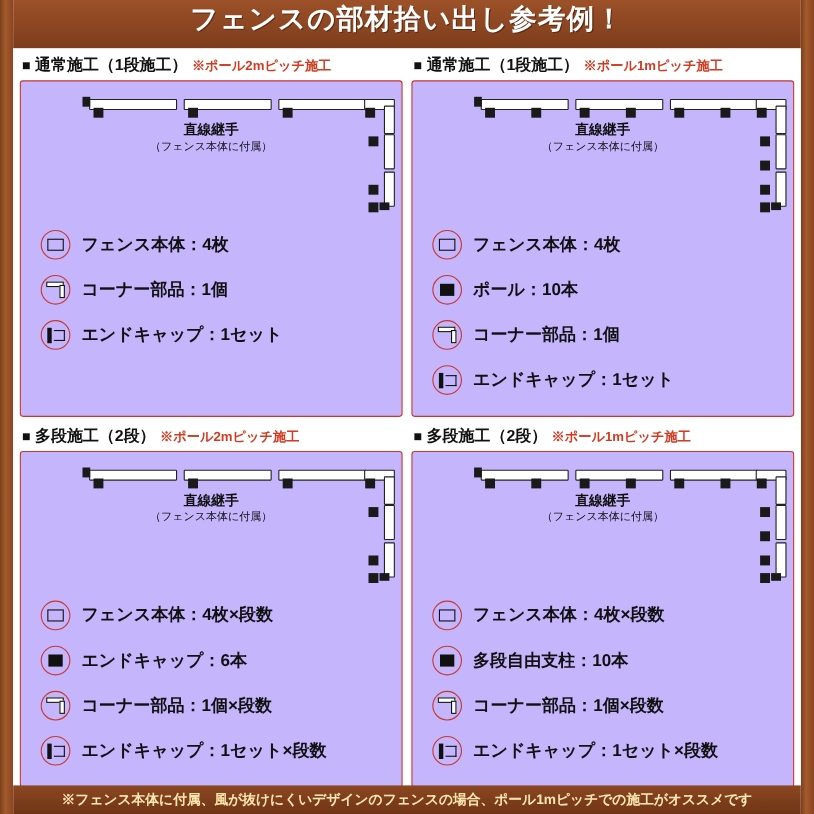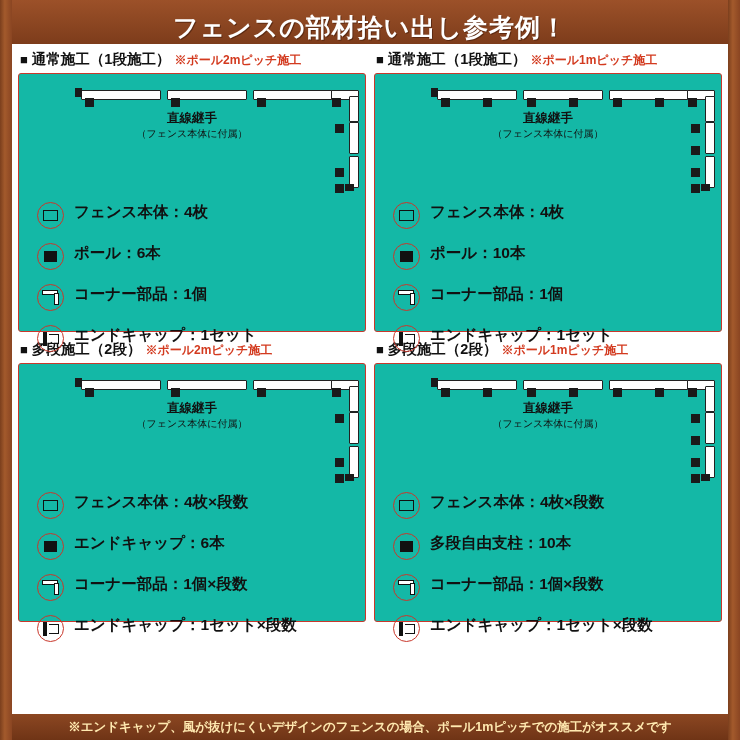--- a/index.html
+++ b/index.html
@@ -34,21 +34,21 @@
   
   .banner {
     position: absolute;
     left: 12px;
     top: 0;
     width: 716px;
     height: 44px;
     background: #8a4522;
     background: linear-gradient(to bottom, #9c5129, #7d3c1b);
     display: flex;
-    align-items: flex-end;
+    align-items: flex-start;
     justify-content: center;
   }
   .banner-title {
     color: #ffffff;
     font-size: 25px;
     font-weight: bold;
     letter-spacing: 1px;
     text-shadow: 1px 1px 0 #5c2a12;
   }
 
@@ -97,24 +97,24 @@
   }
   .panel-head .note-label {
     font-size: 12px;
     font-weight: bold;
     color: #d33a1f;
   }
 
   .panel-box {
     border: 1.5px solid #c9372b;
     border-radius: 3px;
-    height: 259px;
+    height: 306px;
     box-sizing: border-box;
     position: relative;
-    background: #14b8a6;
+    background: #c4b5fd;
   }
 
   
   .schematic {
     position: relative;
     height: 112px;
     margin: 10px 8px 0 8px;
   }
   .hbar {
     position: absolute;
@@ -160,21 +160,21 @@
 
   
   .parts {
     position: absolute;
     left: 18px;
     right: 10px;
     top: 128px;
   }
   .part-row {
     display: flex;
-    align-items: flex-start;
+    align-items: center;
     gap: 10px;
     height: 41px;
   }
   .icon-circle {
     width: 27px;
     height: 27px;
     border: 1.4px solid #c9372b;
     border-radius: 50%;
     display: flex;
     align-items: center;
@@ -303,26 +303,20 @@
                 <div>直線継手</div>
                 <div class="sub">（フェンス本体に付属）</div>
               </div>
             </div>
             <div class="parts">
               <div class="part-row">
                 <div class="icon-circle">
                   <div class="ico-panel"></div>
                 </div>
                 <div class="part-text">フェンス本体：4枚</div>
-              </div>
-              <div class="part-row">
-                <div class="icon-circle">
-                  <div class="ico-pole"></div>
-                </div>
-                <div class="part-text">ポール：6本</div>
               </div>
               <div class="part-row">
                 <div class="icon-circle">
                   <div class="ico-corner"></div>
                 </div>
                 <div class="part-text">コーナー部品：1個</div>
               </div>
               <div class="part-row">
                 <div class="icon-circle">
                   <div class="ico-cap"></div>
@@ -508,15 +502,15 @@
                 </div>
                 <div class="part-text">エンドキャップ：1セット×段数</div>
               </div>
             </div>
           </div>
         </div>
       </div>
   </div>
 
   <div class="footer">
-    <div class="footer-text">※エンドキャップ、風が抜けにくいデザインのフェンスの場合、ポール1mピッチでの施工がオススメです</div>
+    <div class="footer-text">※フェンス本体に付属、風が抜けにくいデザインのフェンスの場合、ポール1mピッチでの施工がオススメです</div>
   </div>
 </div>
 
 </body></html>

